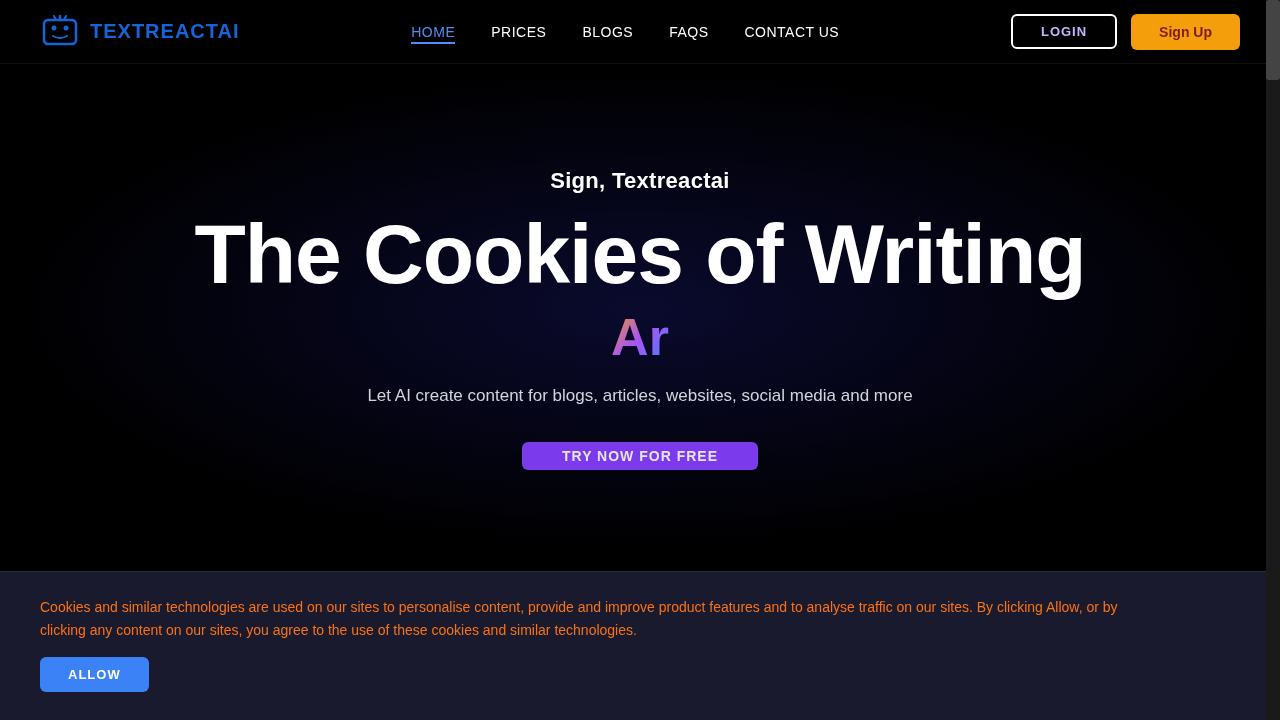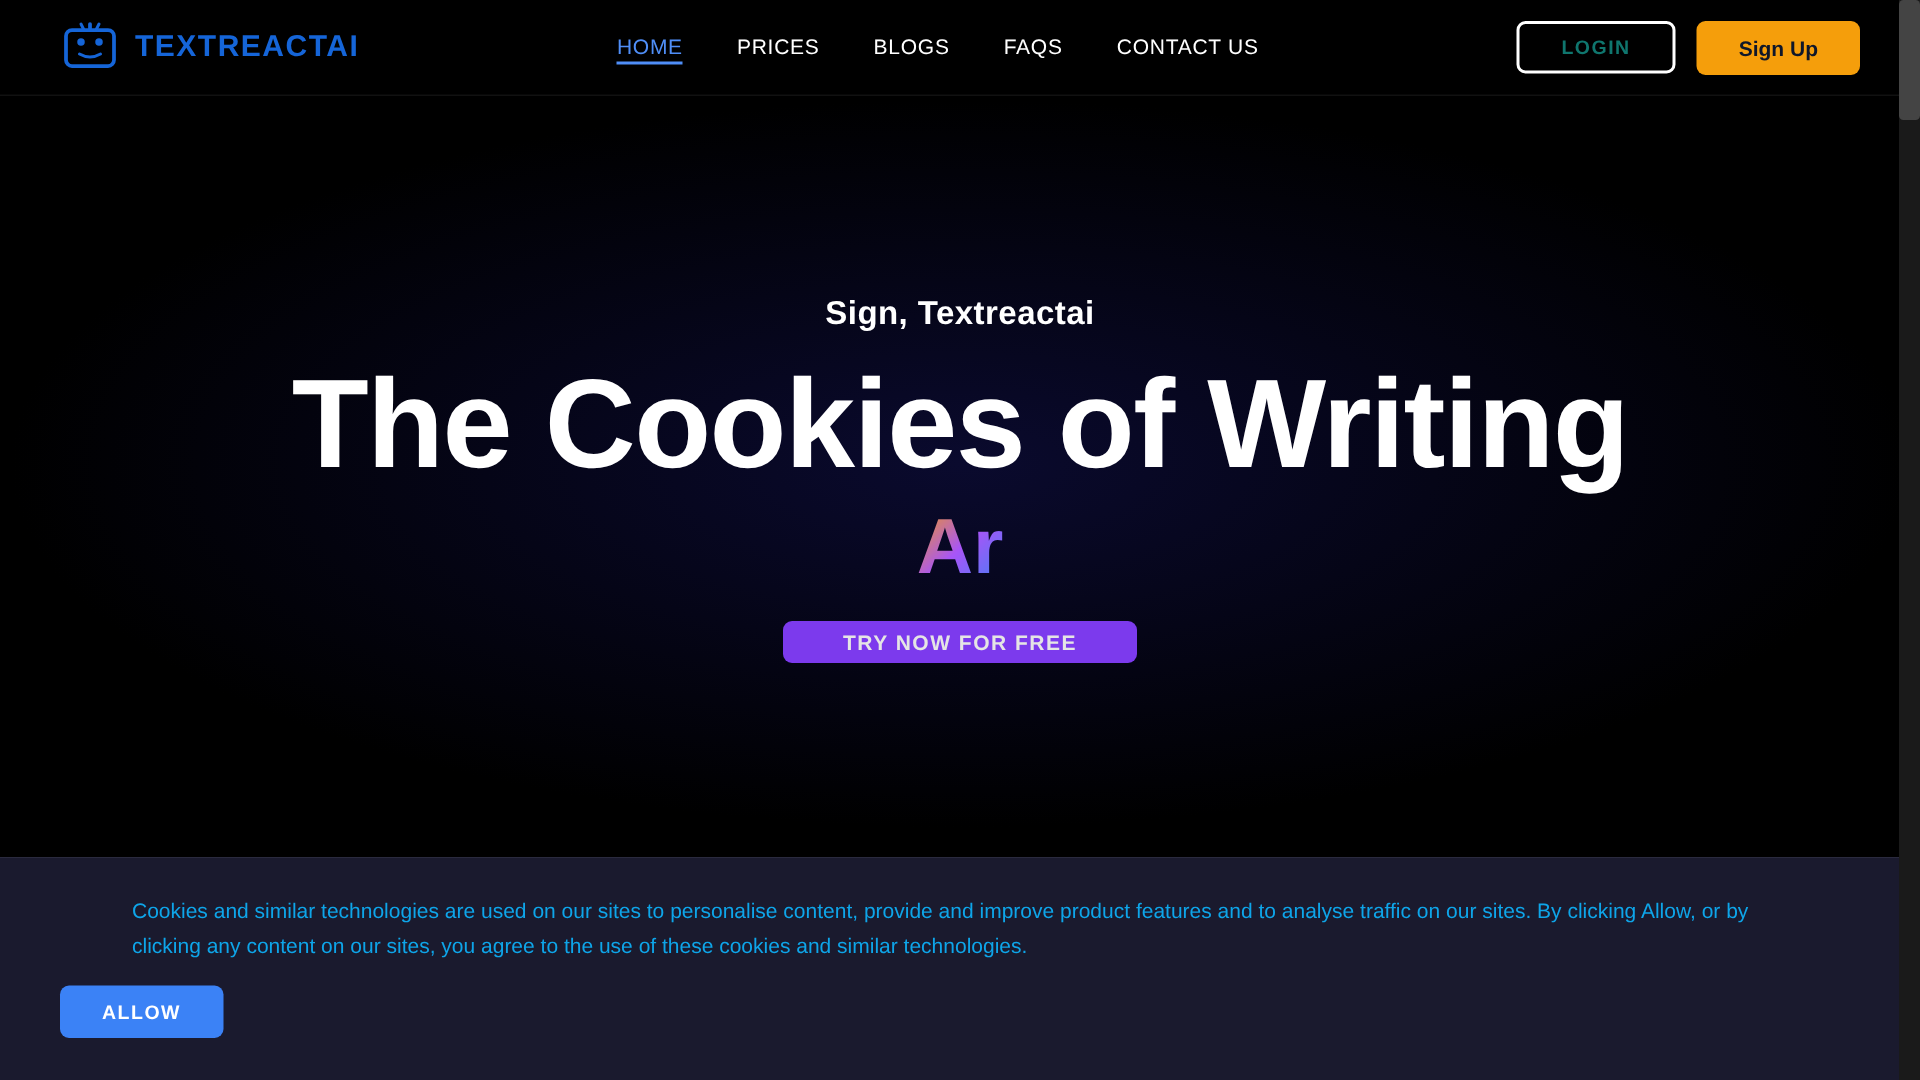--- a/index.html
+++ b/index.html
@@ -73,34 +73,34 @@
     }
 
     .nav-actions {
       display: flex;
       align-items: center;
       gap: 14px;
     }
 
     .btn-login {
       background: transparent;
-      color: #0f766e;
+      color: #c4b5fd;
       border: 2px solid #fff;
       border-radius: 6px;
       padding: 8px 28px;
       font-size: 13px;
       font-weight: 600;
       letter-spacing: 1px;
       cursor: pointer;
       text-transform: uppercase;
     }
 
     .btn-signup {
       background: #f59e0b;
-      color: #0f172a;
+      color: #7f1d1d;
       border: none;
       border-radius: 6px;
       padding: 10px 28px;
       font-size: 14px;
       font-weight: 700;
       cursor: pointer;
     }
 
     
     .hero {
@@ -171,25 +171,24 @@
       left: 0;
       right: 0;
       background: #1a1a2e;
       border-top: 1px solid #2a2a3e;
       padding: 24px 40px 28px;
       z-index: 100;
     }
 
     .cookie-text {
       font-size: 14px;
-      color: #0ea5e9;
+      color: #f97316;
       line-height: 1.6;
       margin-bottom: 16px;
       max-width: 1100px;
-      margin-left: 48px;
     }
 
     .btn-allow {
       background: #3b82f6;
       color: #fff;
       border: none;
       border-radius: 6px;
       padding: 10px 28px;
       font-size: 13px;
       font-weight: 700;
@@ -256,20 +255,21 @@
   <div class="nav-actions">
     <button class="btn-login">LOGIN</button>
     <button class="btn-signup">Sign Up</button>
   </div>
 </nav>
 
 <section class="hero">
   <p class="hero-subtitle">Sign, Textreactai</p>
   <h1 class="hero-title">The Cookies of Writing</h1>
   <div class="hero-animated-text">Ar</div>
+  <p class="hero-description">Let AI create content for blogs, articles, websites, social media and more</p>
   <button class="btn-try">TRY NOW FOR FREE</button>
 </section>
 
 <div class="cookie-banner">
   <p class="cookie-text">Cookies and similar technologies are used on our sites to personalise content, provide and improve product features and to analyse traffic on our sites. By clicking Allow, or by clicking any content on our sites, you agree to the use of these cookies and similar technologies.</p>
   <button class="btn-allow">ALLOW</button>
 </div>
 
 <div class="scrollbar-indicator">
   <div class="scrollbar-thumb"></div>

